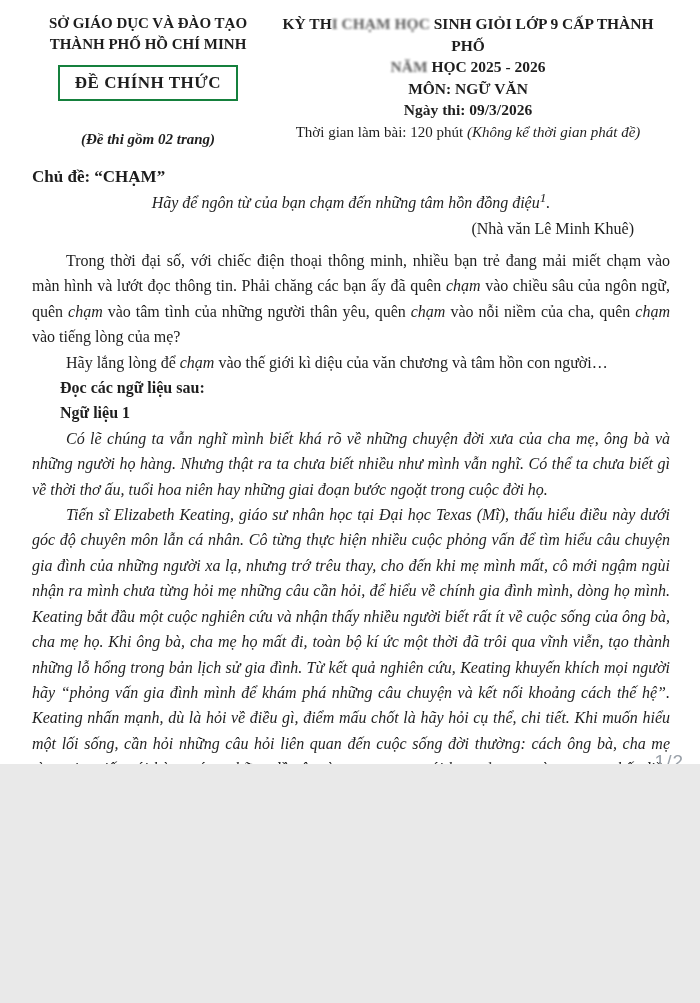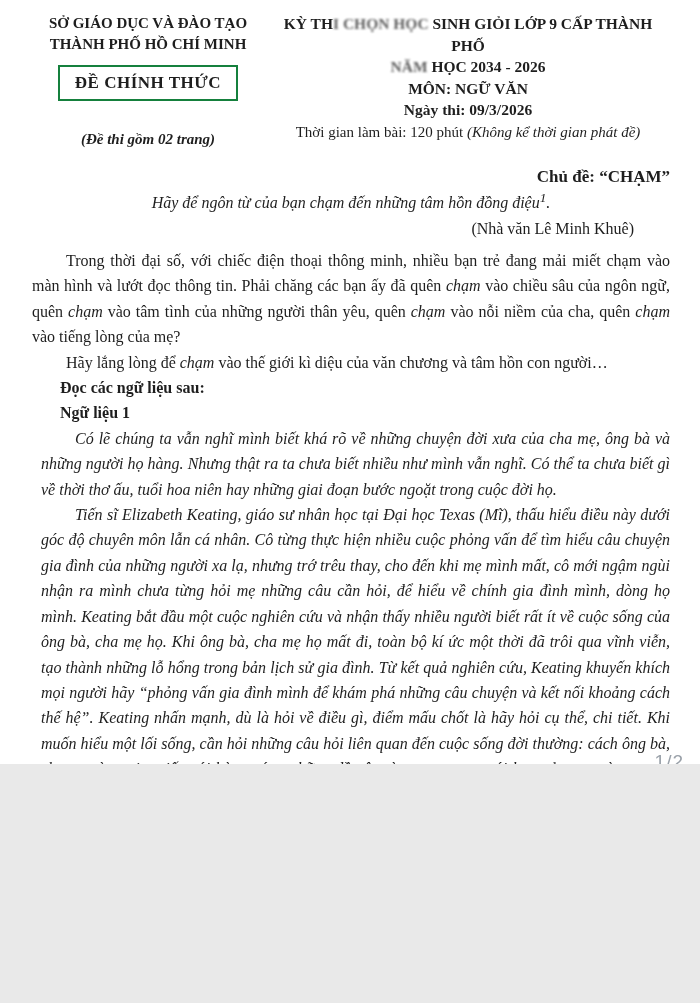--- a/index.html
+++ b/index.html
@@ -25,28 +25,28 @@
     font-size:17px;
     margin:10px auto 30px;
     letter-spacing:.5px;
   }
   .pages-note{font-size:15px;font-weight:bold;font-style:italic;}
   .examinfo{flex:1;text-align:center;padding-left:2px;}
   .examinfo .hline{font-size:15.5px;line-height:21.5px;font-weight:bold;}
   .examinfo .duration{font-size:15px;line-height:22px;font-weight:normal;}
   .smudge{filter:blur(0.8px);opacity:.72;}
   
-  .topic-title{font-size:17px;font-weight:bold;text-align:right;line-height:26px;margin-top:0;}
+  .topic-title{font-size:17px;font-weight:bold;text-align:left;line-height:26px;margin-top:0;}
   .topic-quote{font-size:16px;font-style:italic;text-align:center;line-height:26px;}
   .attribution{font-size:16px;text-align:right;padding-right:36px;line-height:26px;}
   
   .bodytext{margin-top:6px;}
   .bodytext p{margin:0;font-size:16px;line-height:25.4px;text-align:justify;text-indent:34px;}
   .bodytext p.head{font-weight:bold;text-align:left;text-indent:28px;}
-  .bodytext p.mat{font-style:italic;margin-left:9px;}
+  .bodytext p.mat{font-style:italic;}
   .citation{font-size:15.5px;line-height:25px;text-align:right;padding-right:28px;text-indent:0;}
   .corner-indicator{
     position:absolute;right:16px;bottom:-9px;
     font-family:"Liberation Sans","DejaVu Sans",sans-serif;
     font-size:19px;color:#9aa1a9;letter-spacing:1px;
   }
   sup{line-height:0;}
 </style>
 </head>
 <body>
@@ -56,22 +56,22 @@
   <div class="header">
     <div class="issuer">
       <div class="hline">SỞ GIÁO DỤC VÀ ĐÀO TẠO</div>
       <div class="hline">THÀNH PHỐ HỒ CHÍ MINH</div>
       <div>
         <span class="stamp-box">ĐỀ CHÍNH THỨC</span>
       </div>
       <div class="pages-note">(Đề thi gồm 02 trang)</div>
     </div>
     <div class="examinfo">
-      <div class="hline"><span>KỲ TH</span><span class="smudge">I CHỌN HỌC</span><span> SINH GIỎI LỚP 9 CẤP THÀNH PHỐ</span></div>
-      <div class="hline"><span class="smudge">NĂM</span><span> HỌC 2034 - 2026</span></div>
+      <div class="hline"><span>KỲ TH</span><span class="smudge">I CHẠM HỌC</span><span> SINH GIỎI LỚP 9 CẤP THÀNH PHỐ</span></div>
+      <div class="hline"><span class="smudge">NĂM</span><span> HỌC 2025 - 2026</span></div>
       <div class="hline">MÔN: NGỮ VĂN</div>
       <div class="hline">Ngày thi: 09/3/2026</div>
       <div class="duration"><span style="font-weight: normal;">Thời gian làm bài: 120 phút </span><span style="font-style: italic;">(Không kể thời gian phát đề)</span></div>
     </div>
   </div>
 
   <div class="topic-title">Chủ đề: “CHẠM”</div>
   <div class="topic-quote"><span>Hãy để ngôn từ của bạn chạm đến những tâm hồn đồng điệu</span><sup>1</sup><span>.</span></div>
   <div class="attribution">(Nhà văn Lê Minh Khuê)</div>
 

